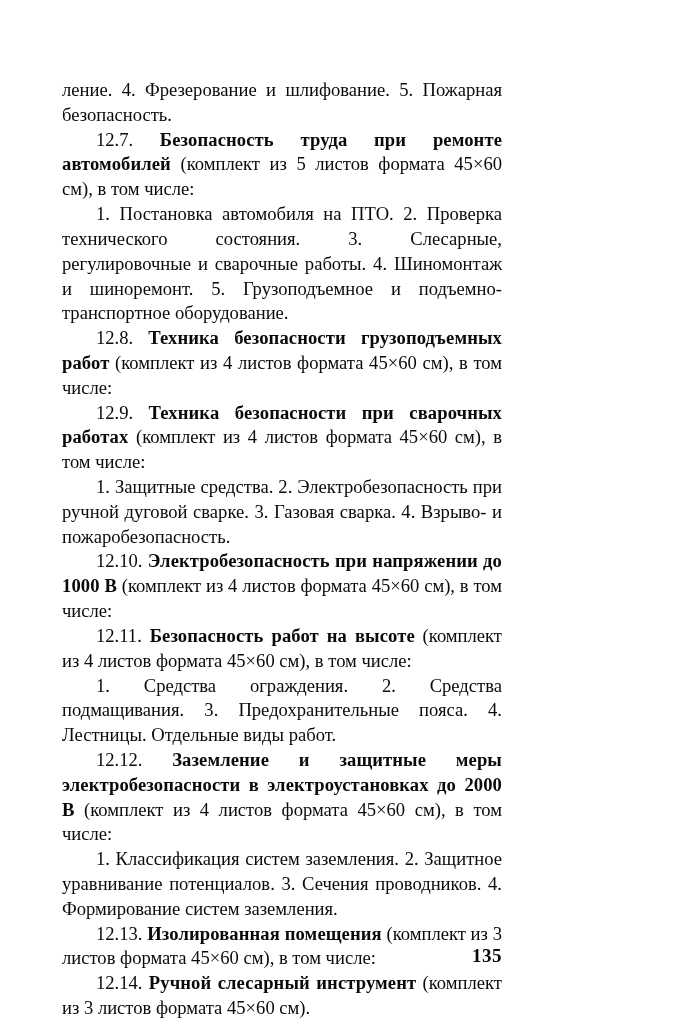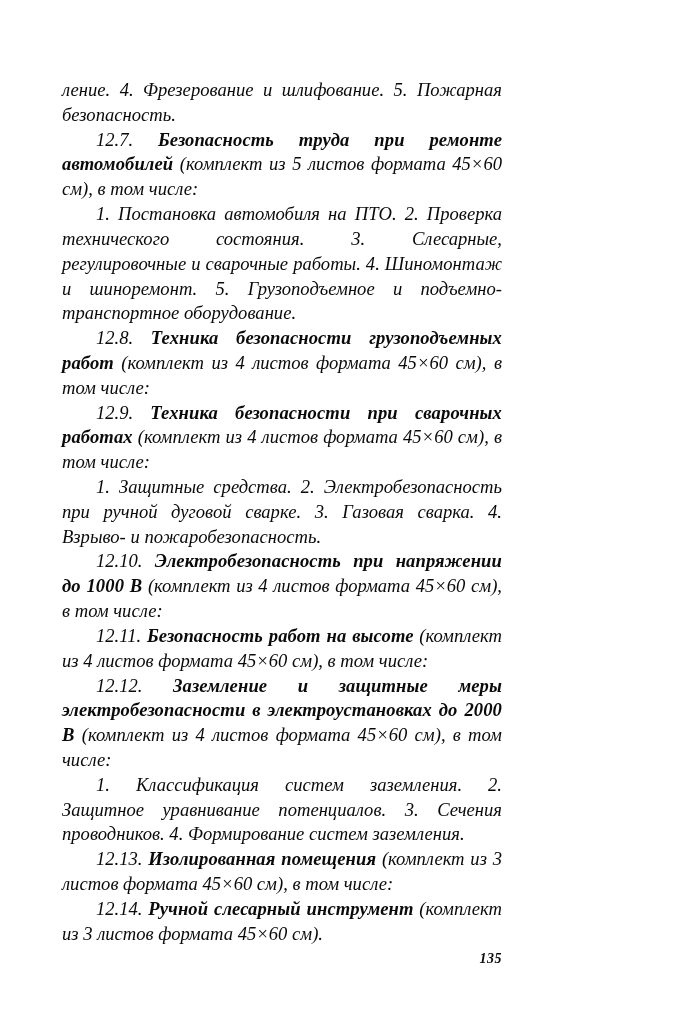--- a/index.html
+++ b/index.html
@@ -16,21 +16,20 @@
     overflow: hidden;
   }
   .page {
     position: absolute;
     left: 0;
     top: 0;
     width: 564px;
     height: 1025px;
     box-sizing: border-box;
     padding: 78px 62px 0 62px;
-    font-style: italic;
   }
   .body-text {
     font-size: 18.6px;
     line-height: 1.335;
     text-align: justify;
     text-justify: inter-word;
     hyphens: manual;
   }
   .para {
     margin: 0;
@@ -46,37 +45,38 @@
     font-weight: bold;
   }
   
   .b.track {
     letter-spacing: 0.1px;
   }
   .page-number {
     position: absolute;
     right: 62px;
     bottom: 58px;
-    font-size: 14px;
+    font-size: 19px;
     font-weight: bold;
     letter-spacing: 0.5px;
   }
 </style>
 </head>
 <body>
 
 <div class="page">
   <div class="body-text" id="body-text">
       <p class="para"><span>ление. 4. Фрезерование и шлифование. 5. Пожарная безопасность.</span></p>
       <p class="para indent"><span>12.7. </span><span class="b track">Безопасность труда при ремонте автомобилей</span><span> (комплект из 5 листов формата 45×60 см), в том числе:</span></p>
       <p class="para indent"><span>1. Постановка автомобиля на ПТО. 2. Проверка технического состояния. 3. Слесарные, регулировочные и сварочные работы. 4. Шиномонтаж и шиноремонт. 5. Грузоподъемное и подъемно-транспортное оборудование.</span></p>
       <p class="para indent"><span>12.8. </span><span class="b track">Техника безопасности грузоподъемных работ</span><span> (комплект из 4 листов формата 45×60 см), в том числе:</span></p>
       <p class="para indent"><span>12.9. </span><span class="b track">Техника безопасности при сварочных работах</span><span> (комплект из 4 листов формата 45×60 см), в том числе:</span></p>
       <p class="para indent"><span> 1. Защитные средства. 2. Электробезопасность при ручной дуговой сварке. 3. Газовая сварка. 4. Взрыво- и пожаробезопасность.</span></p>
       <p class="para indent"><span>12.10. </span><span class="b track">Электробезопасность при напряжении до 1000 В</span><span> (комплект из 4 листов формата 45×60 см), в том числе:</span></p>
       <p class="para indent"><span>12.11. </span><span class="b track">Безопасность работ на высоте</span><span> (комплект из 4 листов формата 45×60 см), в том числе:</span></p>
+      <p class="para indent"><span>1. Средства ограждения. 2. Средства подмащивания. 3. Предохранительные пояса. 4. Лестницы. Отдельные виды работ.</span></p>
       <p class="para indent"><span>12.12. </span><span class="b track">Заземление и защитные меры электробезопасности в электроустановках до 2000 В</span><span> (комплект из 4 листов формата 45×60 см), в том числе:</span></p>
       <p class="para indent"><span>1. Классификация систем заземления. 2. Защитное уравнивание потенциалов. 3. Сечения проводников. 4. Формирование систем заземления.</span></p>
       <p class="para indent"><span>12.13. </span><span class="b track">Изолированная помещения</span><span> (комплект из 3 листов формата 45×60 см), в том числе:</span></p>
       <p class="para indent"><span>12.14. </span><span class="b track">Ручной слесарный инструмент</span><span> (комплект из 3 листов формата 45×60 см).</span></p>
     </div>
   <div class="page-number">135</div>
 </div>
 
 </body></html>

